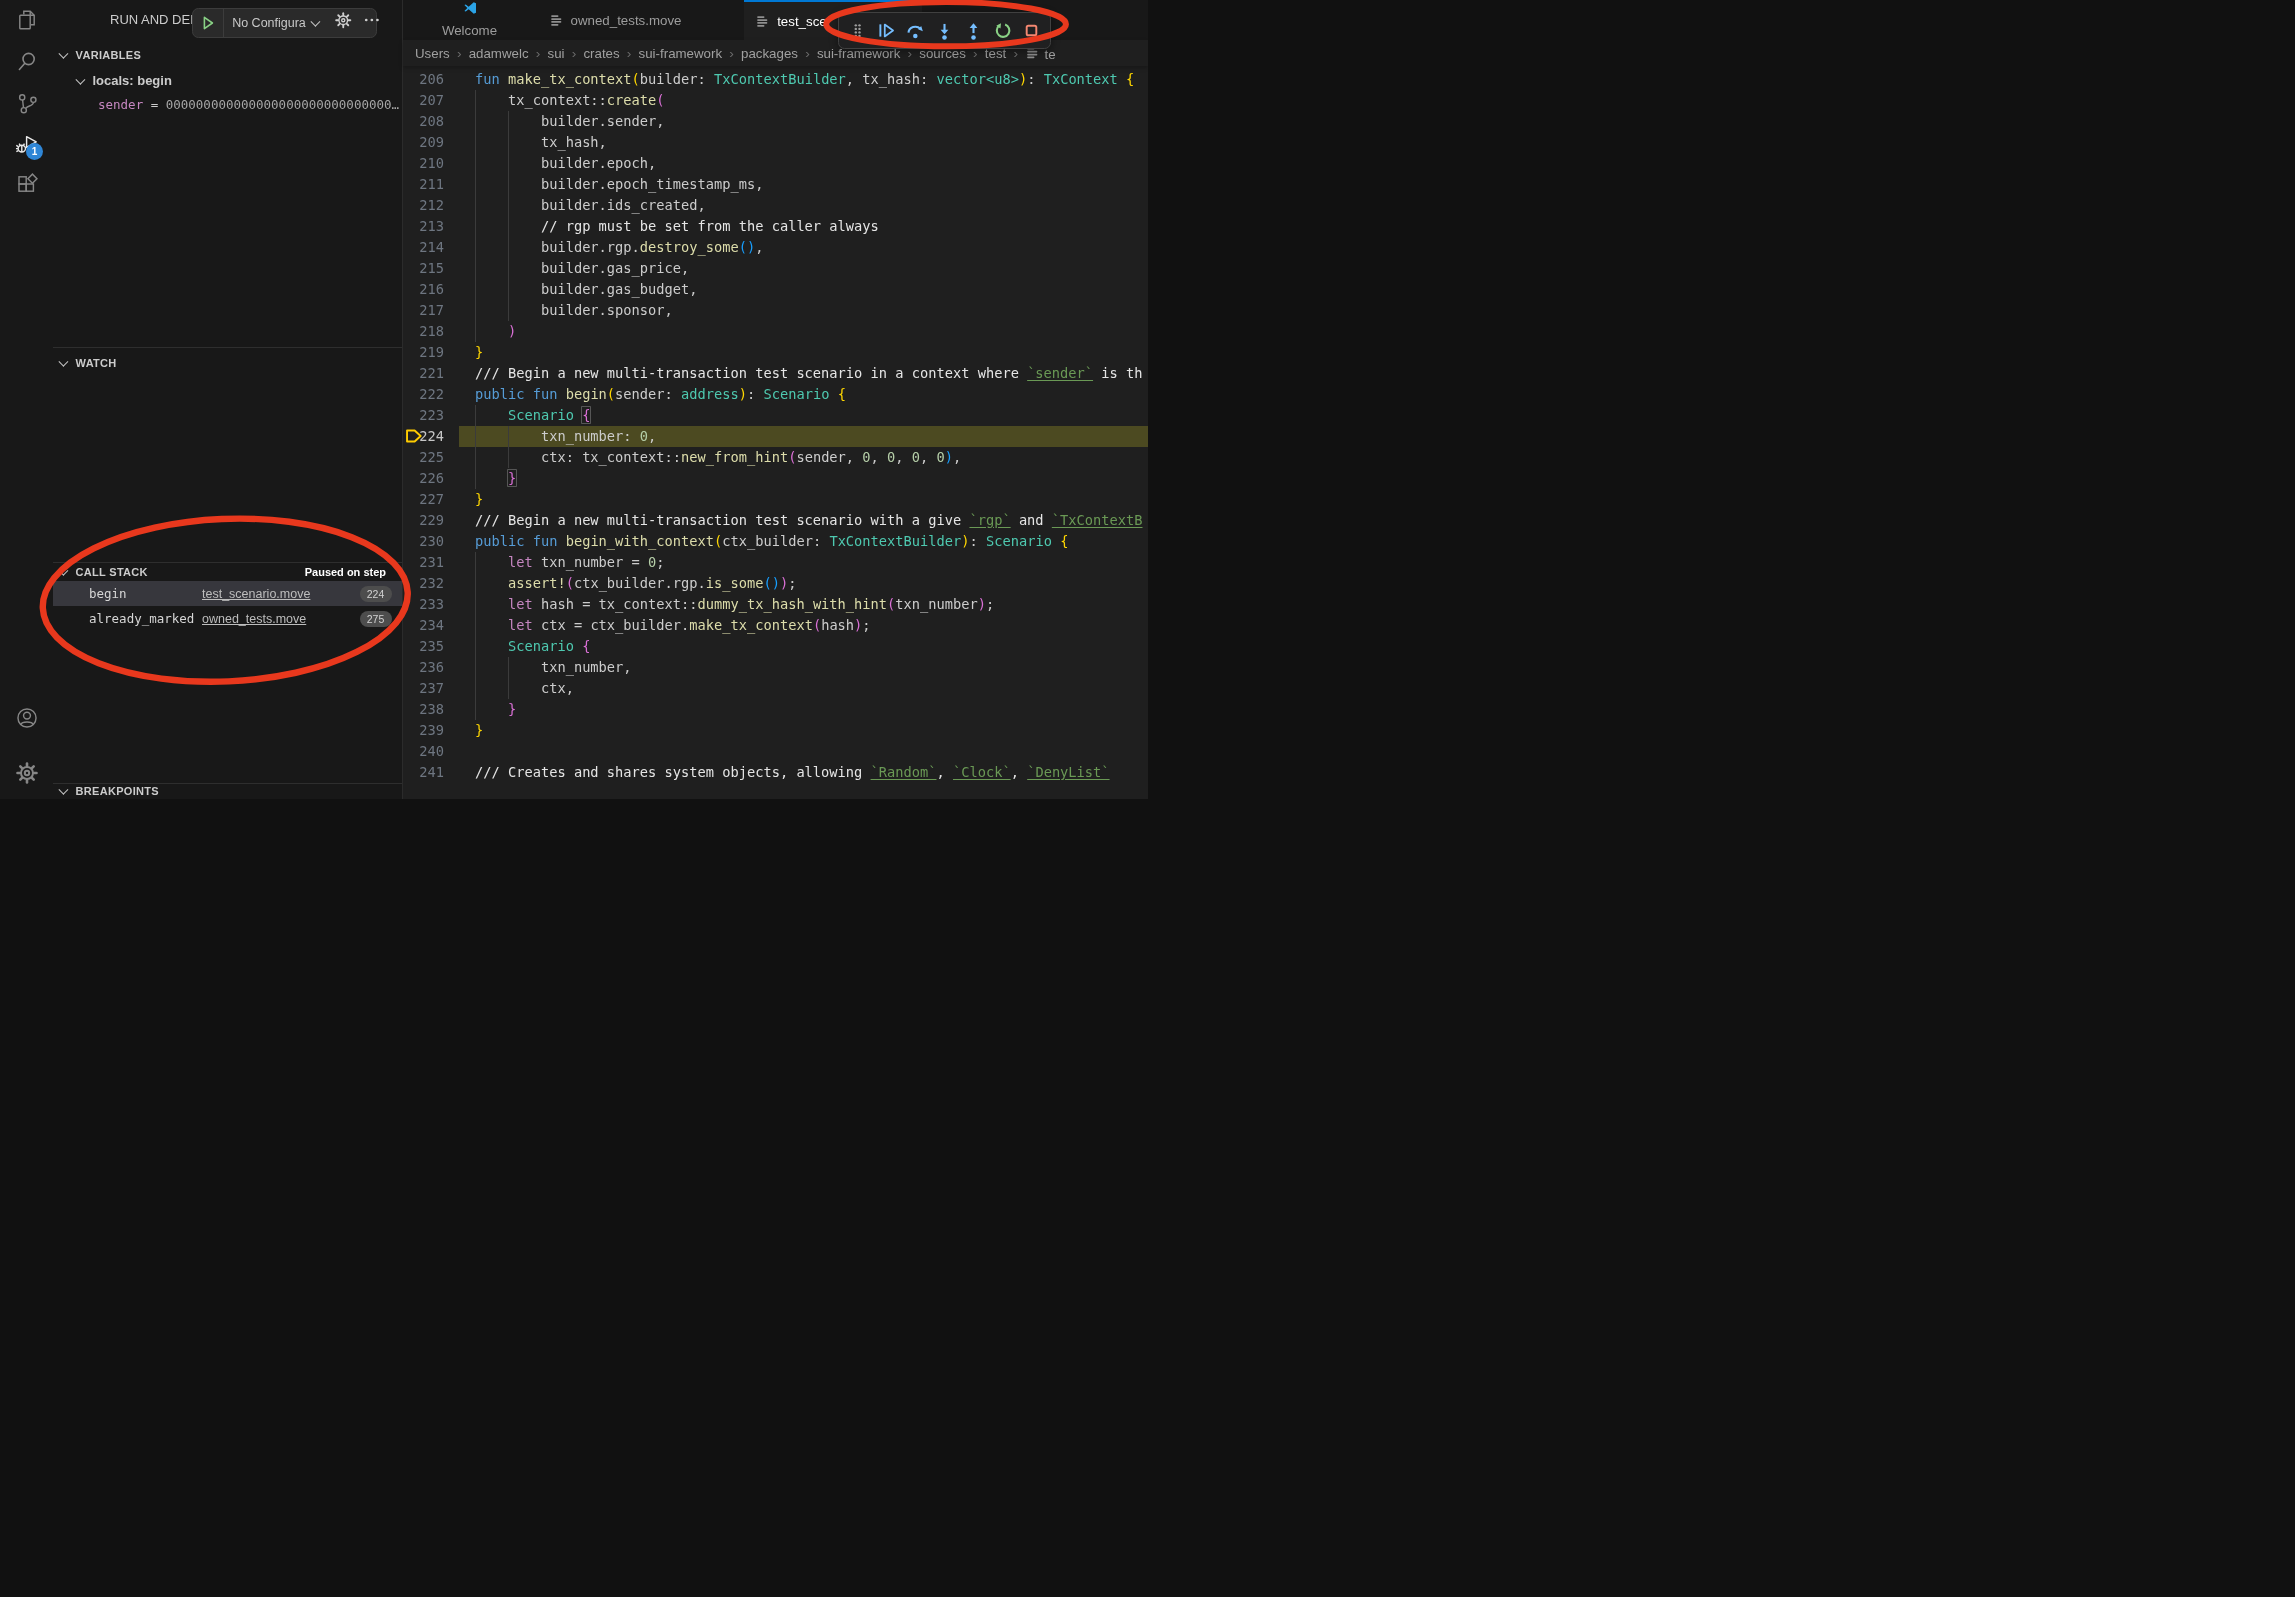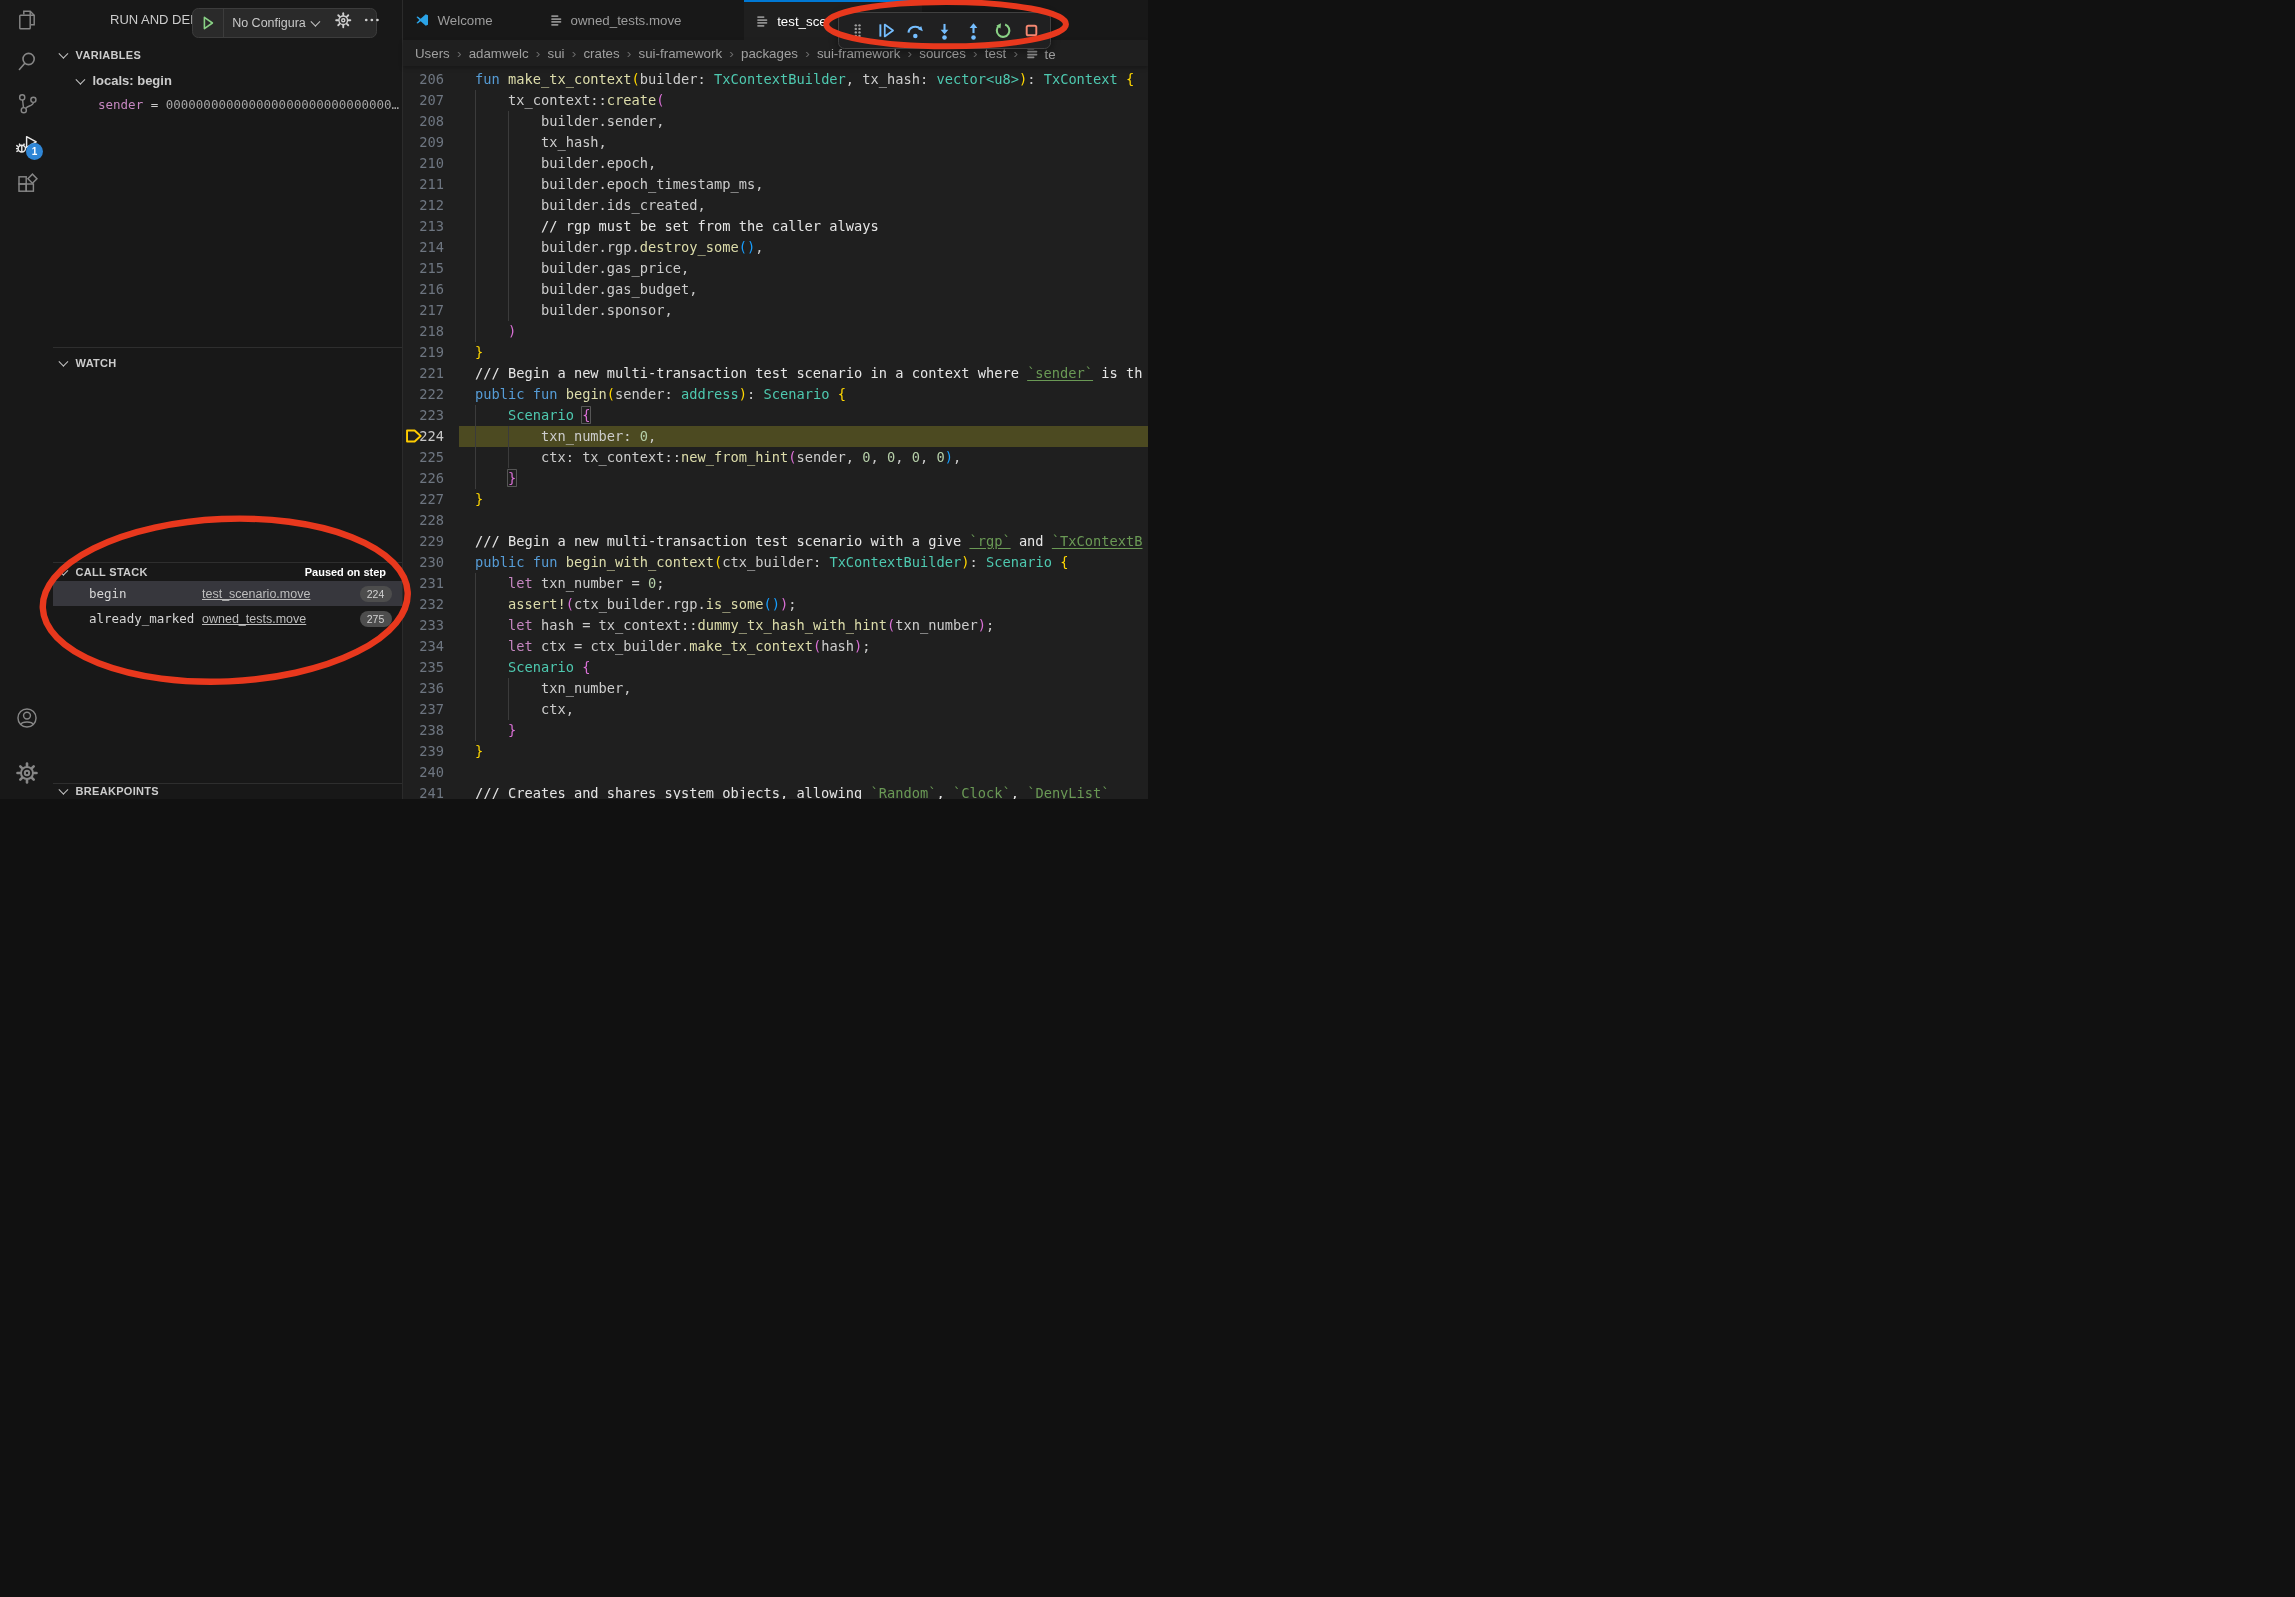--- a/index.html
+++ b/index.html
@@ -40,21 +40,21 @@
   .frame.selected{background:#37373d;}
   .f-name{margin-left:36px;width:113px;flex:none;font-family:"DejaVu Sans Mono","Liberation Mono",monospace;
           font-size:12.5px;color:#d6d6d6;white-space:nowrap;}
   .f-file{color:#bdbdbd;font-size:12.5px;white-space:nowrap;text-decoration:underline;}
   .f-badge{position:absolute;right:10.5px;background:#4d4d4d;border-radius:8.8px;padding:2px 7.2px;font-size:10.5px;color:#d2d2d2;}
   
   .editor{position:absolute;left:402px;top:0;right:0;height:100%;border-left:0.8px solid #2b2b2b;}
   .tab-bar{position:absolute;top:0;left:0;right:0;height:40px;background:#181818;display:flex;}
   .tab{height:100%;box-sizing:border-box;display:flex;align-items:center;padding:0 11.3px;gap:7.2px;background:#181818;
        color:#9d9d9d;font-size:13.3px;margin-right:1.6px;white-space:nowrap;overflow:hidden;flex:none;}
-  .tab:nth-child(1){width:133px;}.tab:nth-child(2){width:205px;}.tab:nth-child(3){width:178px;}
+  .tab:nth-child(1){width:133px;flex-direction:column;}.tab:nth-child(2){width:205px;}.tab:nth-child(3){width:178px;}
   .tab.active{background:#1f1f1f;color:#ffffff;border-top:2px solid #0078d4;}
   .tab .t-icon{display:flex;flex:none;}
   .breadcrumb{position:absolute;top:40px;left:0;right:0;height:26px;background:#1f1f1f;display:flex;align-items:center;
               font-size:13.3px;color:#a0a0a0;z-index:5;box-shadow:0 2.4px 4px rgba(0,0,0,.25);padding-left:12px;
               white-space:nowrap;overflow:hidden;}
   .bc-sep{margin:0 7.2px;color:#6b6b6b;font-size:13.7px;}
   .bc-icon{display:inline-flex;margin-right:4.8px;transform:translateY(1.6px);}
   .code{position:absolute;top:59px;left:0;right:0;bottom:0;overflow:hidden;
         font-family:"DejaVu Sans Mono","Liberation Mono",monospace;font-size:13.7px;z-index:1;margin-top:10px;}
   .cl{position:relative;height:21px;}
@@ -369,24 +369,20 @@
         </div>
         <div class="cl">
           <span class="ln">226</span>
           <span class="ct"><i style="left: 0ch;"></i><span class="tk-tx">    </span><span class="tk-b2m">}</span></span>
         </div>
         <div class="cl">
           <span class="ln">227</span>
           <span class="ct"><span class="tk-b1">}</span></span>
         </div>
         <div class="cl">
-          <span class="ln">228</span>
-          <span class="ct"></span>
-        </div>
-        <div class="cl">
           <span class="ln">229</span>
           <span class="ct"><span class="tk-cm">/// Begin a new multi-transaction test scenario with a give </span><span class="tk-cmu">`rgp`</span><span class="tk-cm"> and </span><span class="tk-cmu">`TxContextB</span></span>
         </div>
         <div class="cl">
           <span class="ln">230</span>
           <span class="ct"><span class="tk-kw">public fun </span><span class="tk-fn">begin_with_context</span><span class="tk-b1">(</span><span class="tk-tx">ctx_builder: </span><span class="tk-ty">TxContextBuilder</span><span class="tk-b1">)</span><span class="tk-tx">: </span><span class="tk-ty">Scenario</span><span class="tk-b1"> {</span></span>
         </div>
         <div class="cl">
           <span class="ln">231</span>
           <span class="ct"><i style="left: 0ch;"></i><span class="tk-kw2">    let </span><span class="tk-tx">txn_number = </span><span class="tk-nu">0</span><span class="tk-tx">;</span></span>

